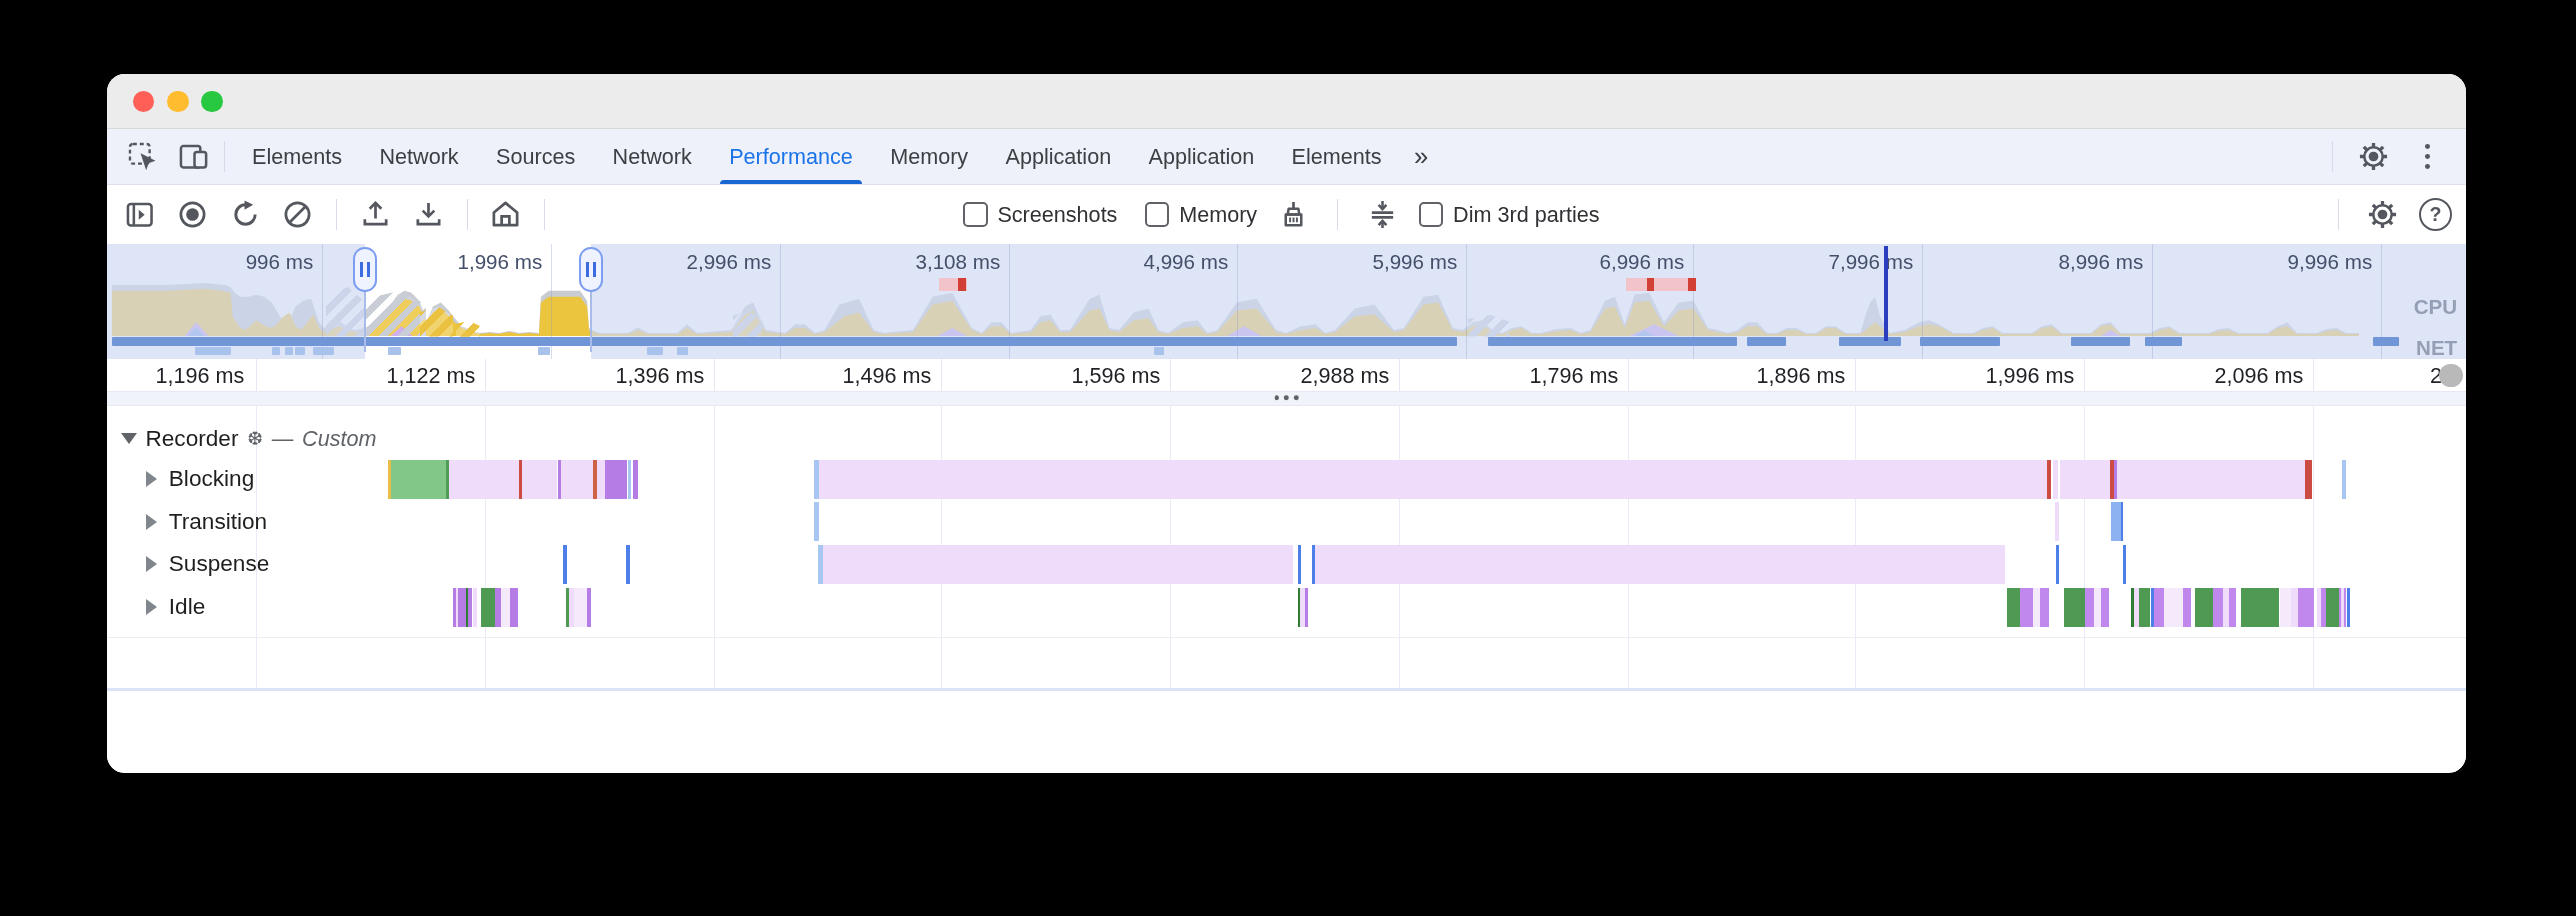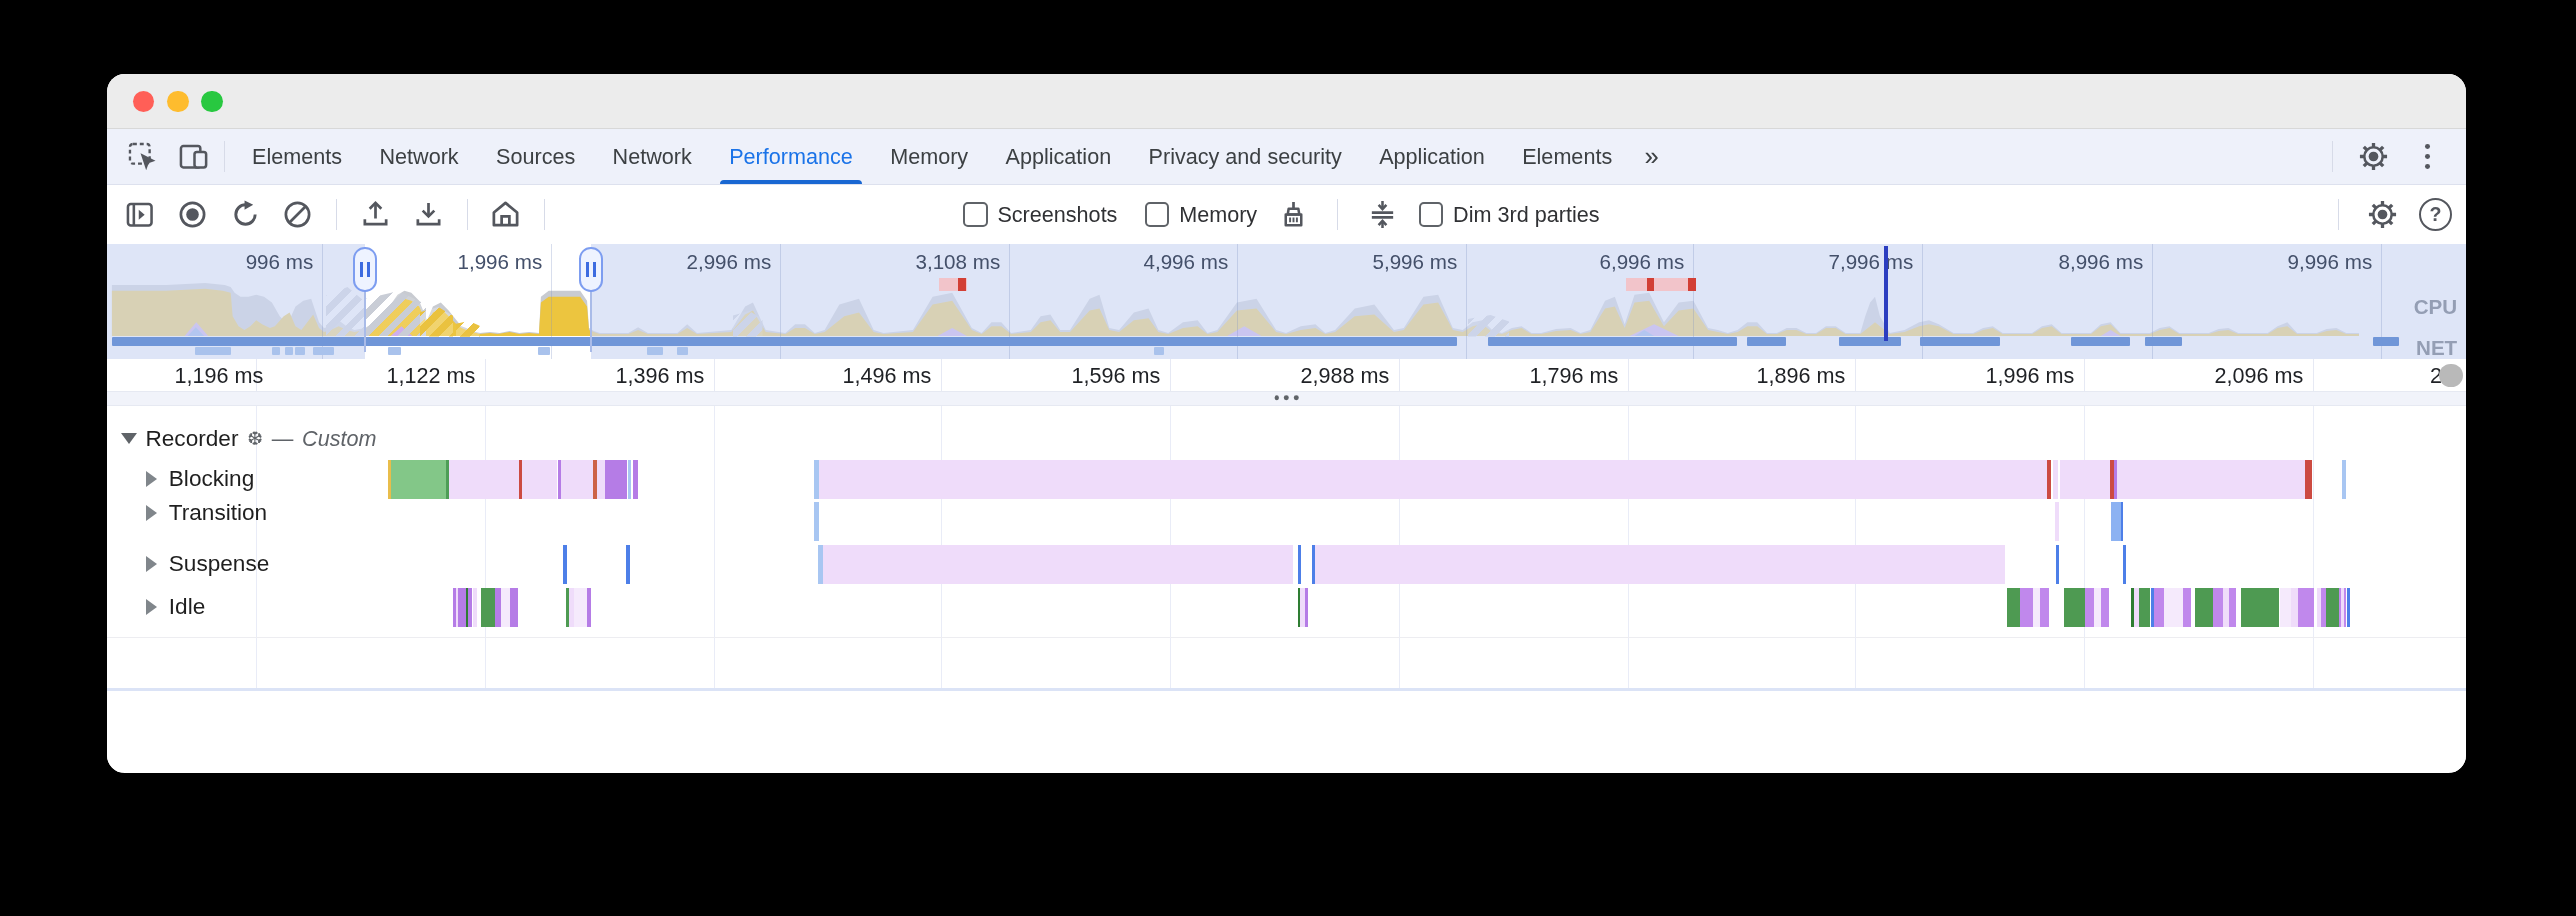--- a/index.html
+++ b/index.html
@@ -131,23 +131,20 @@
         </div>
         <div class="tab active">
           <span>Performance</span>
           <span class="underline"></span>
         </div>
         <div class="tab">
           <span>Memory</span>
         </div>
         <div class="tab">
           <span>Application</span>
-        </div>
-        <div class="tab">
-          <span>Privacy and security</span>
         </div>
         <div class="tab">
           <span>Application</span>
         </div>
         <div class="tab">
           <span>Elements</span>
         </div>
       </div>
     <span class="more-tabs">»</span>
     <div class="tabbar-right">
@@ -368,21 +365,21 @@
       <div class="handle" style="left: 472px; top: 2.9px;">
         <i></i>
         <i></i>
       </div>
       <div class="ov-side-label" style="top: 51px;">CPU</div>
       <div class="ov-side-label" style="top: 92px;">NET</div>
     </div>
 
   <div class="detail-ruler" id="detailRuler">
       <div class="dr-line" style="left: 149px;"></div>
-      <div class="dr-label" style="left: 166px;">1,196 ms</div>
+      <div class="dr-label" style="left: 147px;">1,196 ms</div>
       <div class="dr-line" style="left: 378px;"></div>
       <div class="dr-label" style="left: 378px;">1,122 ms</div>
       <div class="dr-line" style="left: 607px;"></div>
       <div class="dr-label" style="left: 607px;">1,396 ms</div>
       <div class="dr-line" style="left: 834px;"></div>
       <div class="dr-label" style="left: 834px;">1,496 ms</div>
       <div class="dr-line" style="left: 1063px;"></div>
       <div class="dr-label" style="left: 1063px;">1,596 ms</div>
       <div class="dr-line" style="left: 1292px;"></div>
       <div class="dr-label" style="left: 1292px;">2,988 ms</div>
@@ -447,21 +444,21 @@
         <div class="bar" style="left: 1940px; width: 3.9px; background: rgb(204, 75, 66);"></div>
         <div class="bar" style="left: 1946px; width: 4.9px; background: rgb(239, 220, 250);"></div>
         <div class="bar" style="left: 1953px; width: 50px; background: rgb(239, 220, 250);"></div>
         <div class="bar" style="left: 2003px; width: 3.9px; background: rgb(204, 75, 66);"></div>
         <div class="bar" style="left: 2007px; width: 2.9px; background: rgb(181, 124, 230);"></div>
         <div class="bar" style="left: 2010px; width: 188px; background: rgb(239, 220, 250);"></div>
         <div class="bar" style="left: 2198px; width: 3.9px; background: rgb(204, 75, 66);"></div>
         <div class="bar" style="left: 2202px; width: 2.9px; background: rgb(204, 75, 66);"></div>
         <div class="bar" style="left: 2235px; width: 3.9px; background: rgb(168, 198, 242);"></div>
       </div>
-      <div class="track-label" style="top: 94px;">
+      <div class="track-label" style="top: 103px;">
         <span class="tri-right"></span>
         <span>Transition</span>
       </div>
       <div class="bars-row" style="top: 96px;">
         <div class="bar" style="left: 707px; width: 4.9px; background: rgb(168, 198, 242);"></div>
         <div class="bar" style="left: 1948px; width: 3.9px; background: rgb(239, 220, 250);"></div>
         <div class="bar" style="left: 2004px; width: 11.8px; background: rgb(140, 178, 242);"></div>
         <div class="bar" style="left: 2014px; width: 2px; background: rgb(77, 127, 232);"></div>
       </div>
       <div class="track-label" style="top: 145px;">

